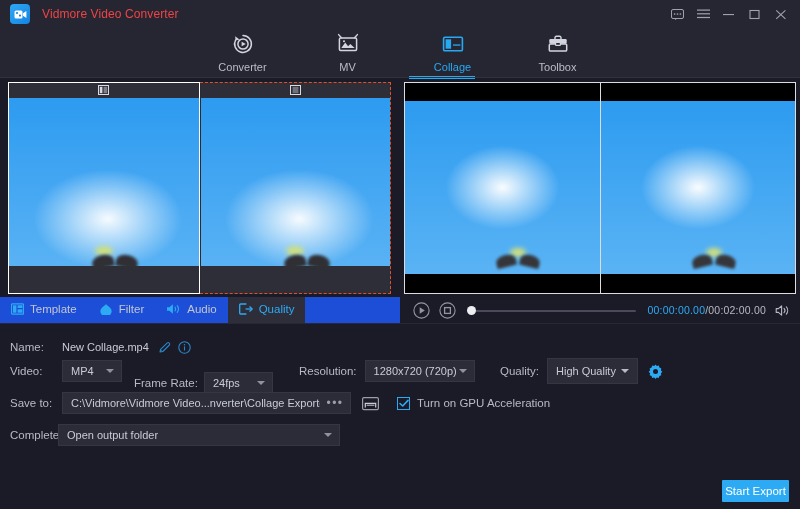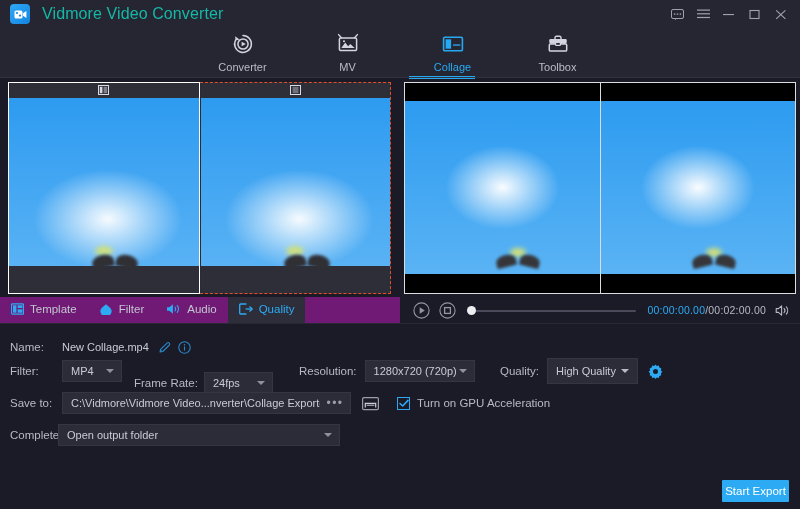--- a/index.html
+++ b/index.html
@@ -18,21 +18,21 @@
     position:absolute; left:0; top:0; width:800px; height:28px;
     background:#262633;
     display:flex; align-items:center;
   }
   .logo {
     width:20px; height:20px; margin-left:10px; border-radius:4px;
     background:linear-gradient(135deg,#2fa8f5 0%,#1484e0 100%);
     display:flex; align-items:center; justify-content:center;
   }
   .logo svg { display:block; }
-  .app-title { margin-left:12px; font-size:16px; color:#14b8a6; letter-spacing:.1px; }
+  .app-title { margin-left:12px; font-size:12px; color:#ef4444; letter-spacing:.1px; }
   .winbtns { position:absolute; right:6px; top:0; height:28px; display:flex; align-items:center; }
   .winbtn {
     width:26px; height:28px; display:flex; align-items:center; justify-content:center;
     cursor:default;
   }
   .winbtn svg { display:block; }
 
   
   .nav {
     position:absolute; left:0; top:28px; width:800px; height:50px;
@@ -93,21 +93,21 @@
   .bird:after  { right:0; transform:rotate(12deg); }
   .birdglow {
     position:absolute; left:50%; top:148px; transform:translateX(-50%);
     width:18px; height:10px; background:#d8e36a; border-radius:50%;
     filter:blur(2.5px); opacity:.85;
   }
 
   
   .edittools {
     position:absolute; left:0; top:297px; width:400px; height:26px;
-    background:#701a75;
+    background:#1d4ed8;
     display:flex; align-items:center;
   }
   .etab {
     height:26px; display:flex; align-items:center; gap:6px;
     padding:0 11px; cursor:default; font-size:11.5px; color:#c3c6d0;
   }
   .etab.active { background:#2e2e3b; color:#2cabf4; }
   .etab .elabel { line-height:1; }
 
   
@@ -433,21 +433,21 @@
       <span style="margin-left:7px;display:flex;">
         <svg width="13" height="13" viewBox="0 0 13 13">
           <circle cx="6.5" cy="6.5" r="5.7" fill="none" stroke="#2b86c8" stroke-width="1.1"></circle>
           <rect x="5.95" y="5.4" width="1.1" height="4.1" fill="#2b86c8"></rect>
           <circle cx="6.5" cy="3.7" r="0.75" fill="#2b86c8"></circle>
         </svg>
       </span>
     </div>
 
     <div class="row" style="top:36px; left:10px;">
-      <span class="lbl" style="width:48px;">Filter:</span>
+      <span class="lbl" style="width:48px;">Video:</span>
       <div class="fld" style="width:60px; margin-left:4px;">
         <span>MP4</span>
         <span class="caret"></span>
       </div>
     </div>
 
     <div class="row" style="top:48px; left:134px;">
       <span class="lbl">Frame Rate:</span>
       <div class="fld" style="width:69px; margin-left:6px;">
         <span>24fps</span>

